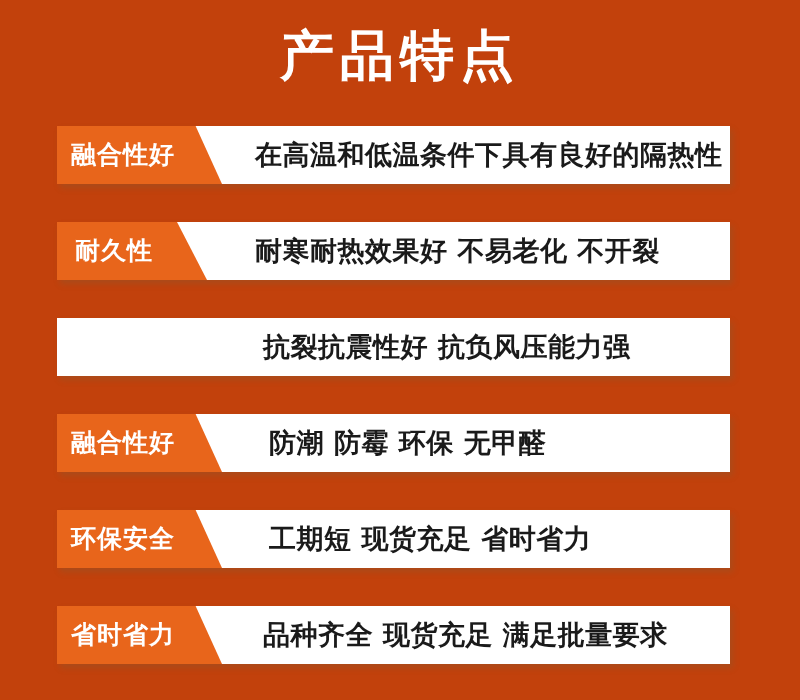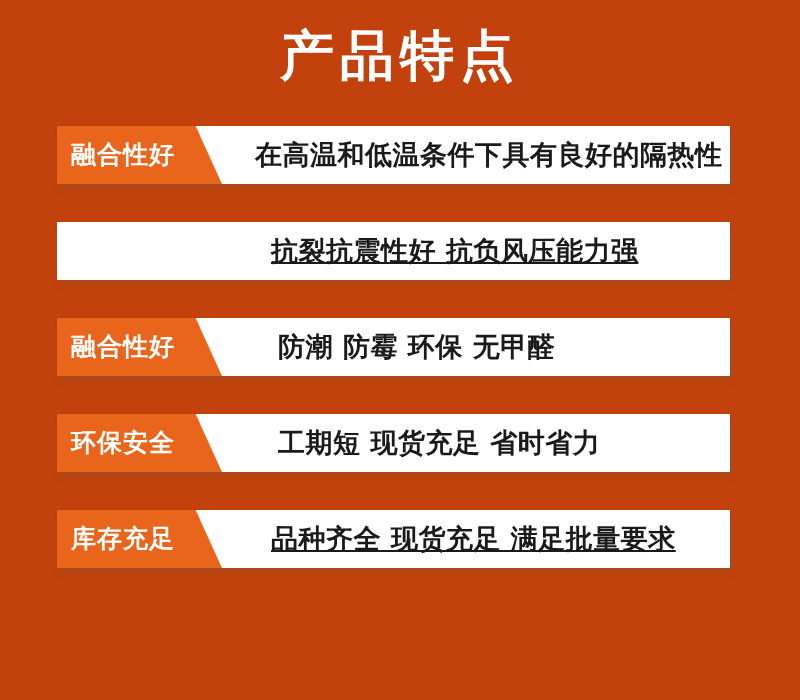--- a/index.html
+++ b/index.html
@@ -85,40 +85,47 @@
     line-height: 58px;
     color: #1a1a1a;
     font-size: 27px;
     font-weight: 700;
     letter-spacing: 0.5px;
     white-space: nowrap;
     z-index: 3;
     margin-left: 24px;
   }
   .row-text.indent-a { left: 231px; }
-  .row-text.indent-b { left: 247px; text-decoration: underline; }
-  .row-text.indent-c { left: 254px; }
+  .row-text.indent-b { left: 239px; }
+  .row-text.indent-c { left: 245px; }
 </style>
 </head>
 <body>
 
 <div id="poster">
 
   <div id="title">产品特点</div>
 
   <div id="rows">
 
     <div class="feature-row">
       <div class="row-body"></div>
       <div class="row-tag">
         <span class="row-tag-label">融合性好</span>
       </div>
       <div class="row-text indent-a">在高温和低温条件下具有良好的隔热性</div>
     </div>
 
+    <div class="feature-row">
+      <div class="row-body"></div>
+      <div class="row-tag w3">
+        <span class="row-tag-label">耐久性</span>
+      </div>
+      <div class="row-text indent-a">耐寒耐热效果好  不易老化  不开裂</div>
+    </div>
 
     <div class="feature-row">
       <div class="row-body"></div>
       <div class="row-text indent-b">抗裂抗震性好  抗负风压能力强</div>
     </div>
 
     <div class="feature-row">
       <div class="row-body"></div>
       <div class="row-tag">
         <span class="row-tag-label">融合性好</span>
@@ -130,19 +137,19 @@
       <div class="row-body"></div>
       <div class="row-tag">
         <span class="row-tag-label">环保安全</span>
       </div>
       <div class="row-text indent-c">工期短  现货充足  省时省力</div>
     </div>
 
     <div class="feature-row">
       <div class="row-body"></div>
       <div class="row-tag">
-        <span class="row-tag-label">库存充足</span>
+        <span class="row-tag-label">省时省力</span>
       </div>
       <div class="row-text indent-b">品种齐全  现货充足  满足批量要求</div>
     </div>
 
   </div>
 </div>
 
 </body></html>

